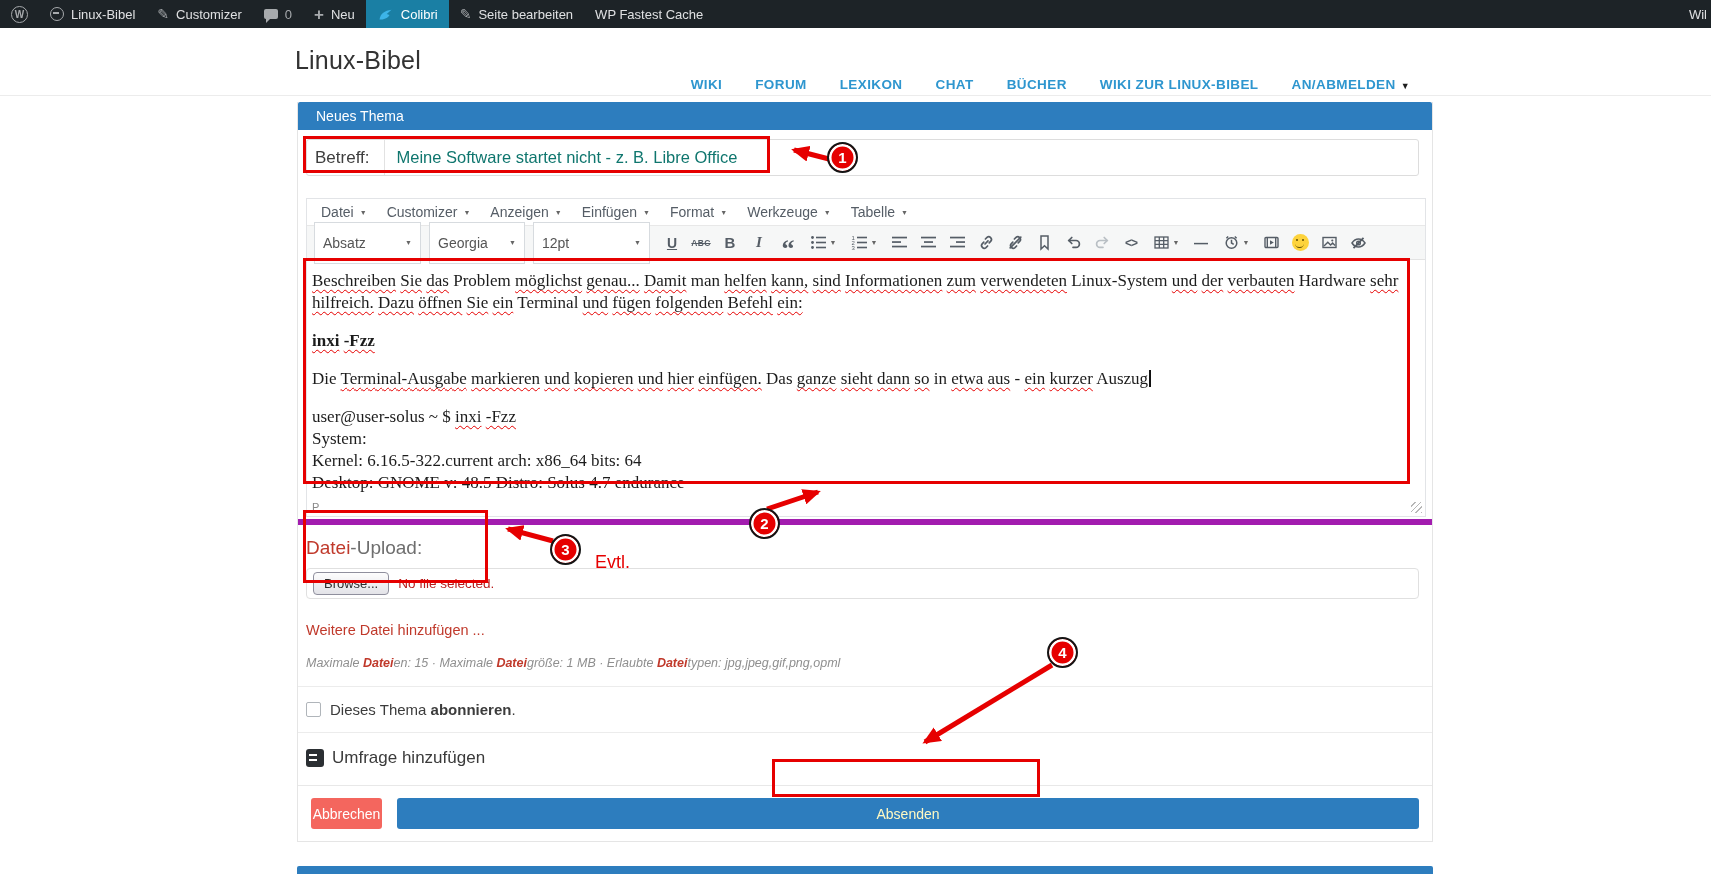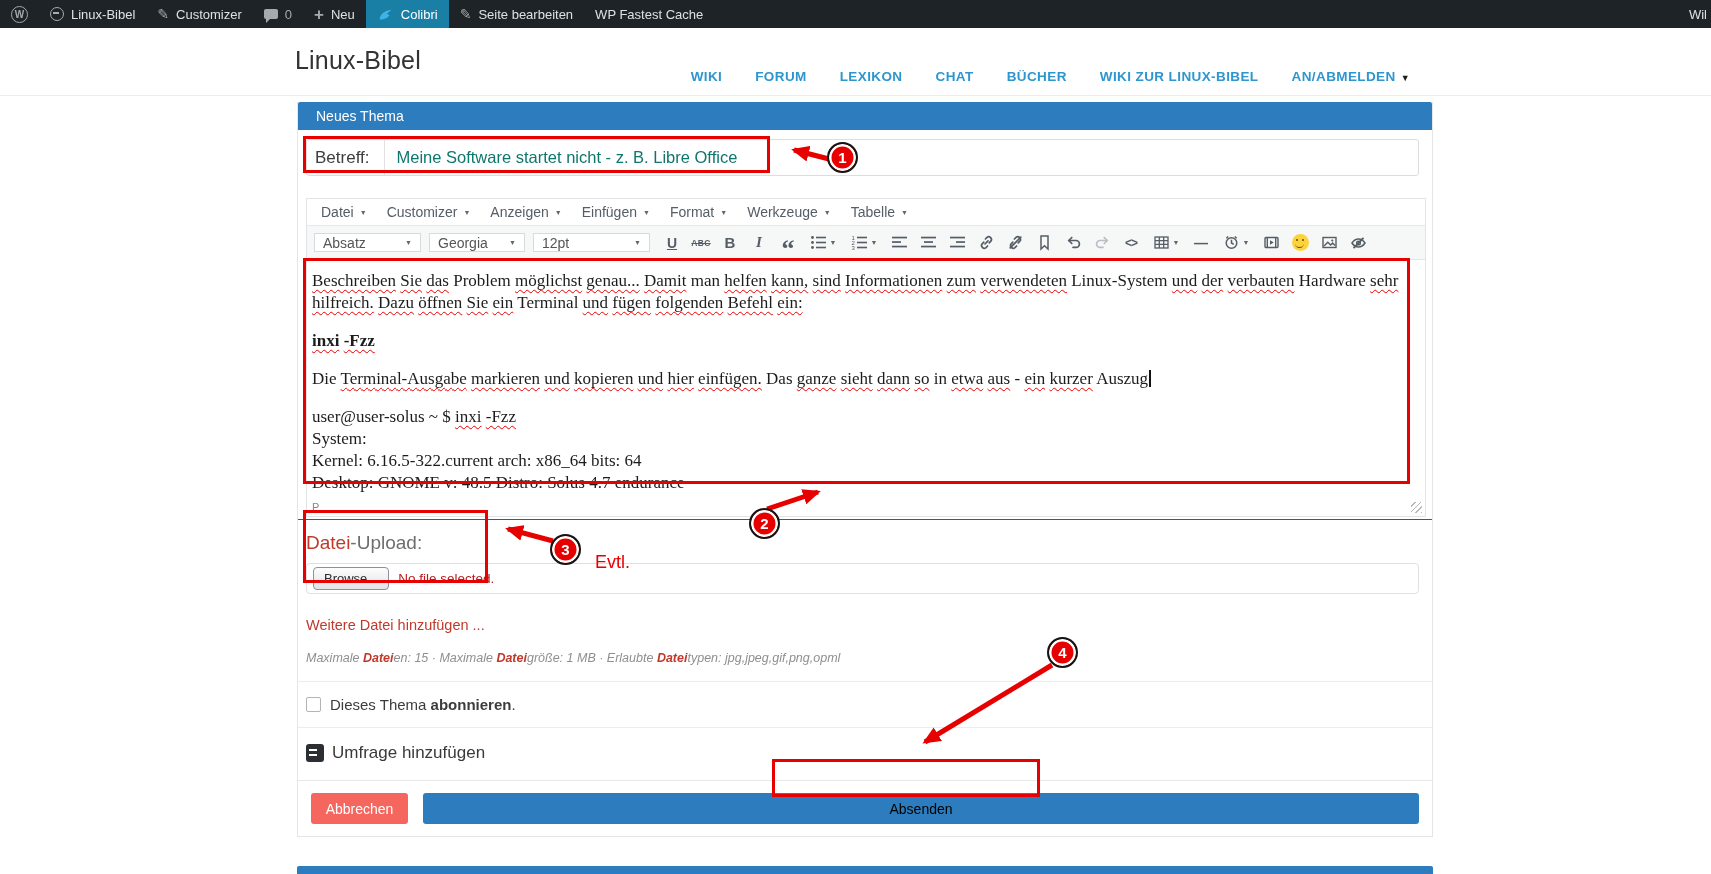--- a/index.html
+++ b/index.html
@@ -17,40 +17,40 @@
   .site-glyph::after { content:""; position:absolute; left:2px; top:4px; width:6px; height:2px; background:#a7aaad; }
   .bubble-glyph { width:14px; height:10px; background:#a7aaad; border-radius:2px; position:relative; }
   .bubble-glyph::after { content:""; position:absolute; left:2px; bottom:-4px; border:3px solid transparent; border-top-color:#a7aaad; border-left-color:#a7aaad; }
   .plus-glyph { font-size:17px; font-weight:700; color:#c9cbce; line-height:1; }
   .pencil-glyph { font-size:14px; color:#a7aaad; }
   .ab-right { position:absolute; right:2px; top:0; height:28px; display:flex; align-items:center; color:#dfe0e2; font-size:13px; padding-right:2px; }
 
   
   .siteheader { position:absolute; left:0; top:28px; width:100%; height:68px; background:#fff; border-bottom:1px solid #ececec; }
   .site-title { position:absolute; left:295px; top:18px; font-size:25px; color:#333; letter-spacing:.2px; }
-  .mainnav { position:absolute; right:301px; top:8px; height:80px; display:flex; align-items:center; gap:33px; }
+  .mainnav { position:absolute; right:301px; top:16px; height:80px; display:flex; align-items:center; gap:33px; }
   .nav-item { font-size:13.5px; font-weight:700; color:#2e96cf; letter-spacing:.4px; cursor:pointer; white-space:nowrap; }
   .nav-caret { color:#1d1d1d; font-size:9px; margin-left:5px; }
 
   
   .form-col { position:absolute; left:297px; top:102px; width:1136px; background:#fff; border:1px solid #e5e5e5; border-top:none; }
   .panel-head { height:28px; background:#2d7dbe; border-radius:2px 2px 0 0; color:#fff; font-size:14px; display:flex; align-items:center; padding-left:18px; }
 
   .subject-row { padding:9px 13px 10px 8px; }
   .subject-group { display:flex; border:1px solid #ddd; border-radius:3px; height:37px; align-items:stretch; background:#fff; }
   .subject-label { display:flex; align-items:center; padding:0 14px 0 8px; font-size:17px; color:#3e3e3e; border-right:1px solid #e2e2e2; }
   .subject-value { display:flex; align-items:center; padding:0 12px; font-size:16.5px; color:#0f766e; flex:1; }
 
   
   .editor-wrap { margin:12px 6px 0 8px; border:1px solid #e2e4e7; }
   .mce-menubar { height:27px; display:flex; align-items:center; padding-left:4px; background:#fff; border-bottom:1px solid #e8e8e8; }
   .mce-menu { font-size:14px; color:#555d66; padding:0 10px; display:flex; align-items:center; gap:6px; cursor:pointer; }
   .tri { font-size:7px; color:#666; }
   .mce-toolbar { height:34px; background:#f6f7f7; border-bottom:1px solid #e3e3e3; display:flex; align-items:center; padding:0 7px; gap:1px; }
-  .mce-select { background:#fff; border:1px solid #d7dbdf; height:19px; display:flex; align-items:center; justify-content:space-between; font-size:14px; color:#555; padding:0 8px; margin-right:7px; cursor:pointer; }
+  .mce-select { background:#fff; border:1px solid #d7dbdf; height:42px; display:flex; align-items:center; justify-content:space-between; font-size:14px; color:#555; padding:0 8px; margin-right:7px; cursor:pointer; }
   .sel-format { width:107px; } .sel-font { width:96px; } .sel-size { width:117px; }
   .tbtn { width:28px; height:27px; display:flex; align-items:center; justify-content:center; color:#555d66; cursor:pointer; flex:none; }
   .tbtn.with-caret { width:40px; gap:3px; }
   .t-u { font-size:14px; font-weight:600; text-decoration:underline; }
   .t-strike { font-size:8.5px; font-weight:700; text-decoration:line-through; letter-spacing:.3px; }
   .t-b { font-size:15px; font-weight:800; }
   .t-i { font-size:15px; font-style:italic; font-family:"Liberation Serif",serif; font-weight:600; }
   .t-q { font-size:26px; font-weight:700; font-family:"Liberation Serif",serif; line-height:8px; padding-top:12px; }
   .t-code { font-size:12px; font-weight:700; letter-spacing:-1px; }
   .t-hr { font-size:14px; font-weight:700; }
@@ -61,39 +61,39 @@
 
   .mce-body { height:238px; padding:10px 8px 0 5px; font-family:"Liberation Serif","DejaVu Serif",serif; font-size:17px; color:#1c1c1c; line-height:22px; overflow:hidden; background:#fff; }
   .mce-body p { margin:0 0 16px; }
   .m { text-decoration-line:underline; text-decoration-style:wavy; text-decoration-color:#e60000; text-decoration-thickness:1px; text-underline-offset:3px; text-decoration-skip-ink:none; }
   .b { font-weight:700; }
   .caret { display:inline-block; width:1.5px; height:17px; background:#111; vertical-align:-3px; margin-left:1px; }
   .mce-status { height:18px; display:flex; align-items:center; justify-content:space-between; padding:0 3px 0 5px; font-size:11px; color:#888; background:#fff; }
   .resize-grip { width:11px; height:11px; background:repeating-linear-gradient(315deg,#b7b7b7 0 1px,transparent 1px 4px); cursor:nwse-resize; }
 
   
-  .upload-sec { border-top:1px solid #a21caf; padding:12px 13px 12px 8px; margin-top:2px; }
+  .upload-sec { border-top:6px solid #a21caf; padding:12px 13px 12px 8px; margin-top:2px; }
   .upload-label { font-size:19px; color:#6e6e6e; }
   .upload-label .red, .red { color:#c0392b; }
   .filebox { margin-top:9px; border:1px solid #e0e0e0; border-radius:4px; height:31px; display:flex; align-items:center; padding-left:6px; }
   .browse-btn { font-size:13px; color:#2b2b2b; background:linear-gradient(#fdfdfd,#e3e3e8); border:1px solid #8f8f9d; border-radius:4px; padding:3px 10px; cursor:pointer; }
   .nofile { font-size:13.5px; color:#b91c1c; margin-left:9px; }
   .addmore-row { padding:10px 0 0 8px; }
   .addmore-link { font-size:14.5px; color:#c0392b; cursor:pointer; }
   .meta-row { padding:17px 0 16px 8px; font-size:12.5px; font-style:italic; color:#8f8f8f; }
   .meta-row .red { font-weight:700; }
   .subscribe-row { border-top:1px solid #ececec; padding:14px 0 14px 8px; font-size:15px; color:#3c3c3c; display:flex; align-items:center; }
   .checkbox { width:15px; height:15px; border:1px solid #b0b5ba; border-radius:2px; background:#fff; margin-right:9px; cursor:pointer; flex:none; }
   .poll-row { border-top:1px solid #ececec; padding:15px 0 17px 8px; font-size:17px; color:#3a3a3a; display:flex; align-items:center; gap:8px; cursor:pointer; }
   .poll-glyph { width:18px; height:18px; background:#2b2f33; border-radius:3px; position:relative; flex:none; }
   .poll-glyph::before { content:""; position:absolute; left:3px; top:4.5px; width:8px; height:2.2px; background:#fff; box-shadow:0 5px 0 #fff; }
   .poll-glyph::after { content:""; position:absolute; left:3px; top:4.5px; width:12px; height:2.2px; background:#fff; transform:translateY(2.5px); opacity:0; }
   .buttons-row { border-top:1px solid #e8e8e8; padding:12px 13px; display:flex; gap:15px; }
-  .btn-cancel { width:97px; height:31px; background:#f4665e; color:#fff; font-size:14px; border:none; border-radius:3px; display:flex; align-items:center; justify-content:center; cursor:pointer; }
-  .btn-submit { flex:1; height:31px; background:#2d7dbe; color:#000000; font-size:14px; border:none; border-radius:3px; display:flex; align-items:center; justify-content:center; cursor:pointer; }
+  .btn-cancel { width:71px; height:31px; background:#f4665e; color:#fff; font-size:14px; border:none; border-radius:3px; display:flex; align-items:center; justify-content:center; cursor:pointer; }
+  .btn-submit { flex:1; height:31px; background:#2d7dbe; color:#fef9c3; font-size:14px; border:none; border-radius:3px; display:flex; align-items:center; justify-content:center; cursor:pointer; }
   .bottom-strip { position:absolute; left:297px; top:866px; width:1136px; height:8px; background:#2d7dbe; border-radius:2px 2px 0 0; }
 
   
   .anno { position:absolute; z-index:50; pointer-events:none; }
   .anno-box { border:3px solid #e60000; }
   .anno-badge { width:31px; height:31px; border-radius:50%; background:#e60000; border:2px solid #141414; box-shadow:inset 0 0 0 2.5px #fff; color:#fff; font-size:15px; font-weight:700; display:flex; align-items:center; justify-content:center; }
   .anno-note { color:#e60000; font-size:18px; }
   svg.icon { display:block; }
 </style>
 </head>

